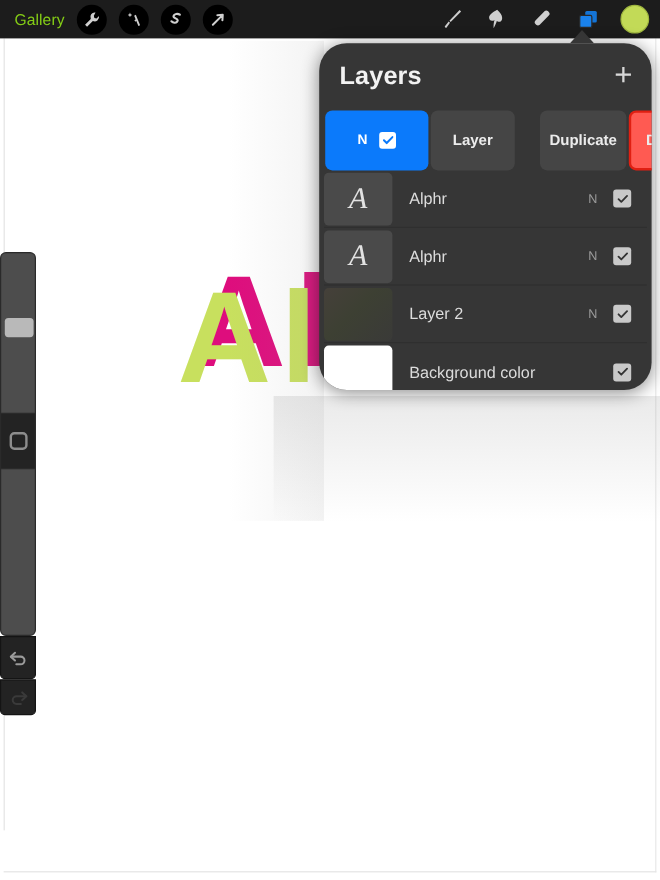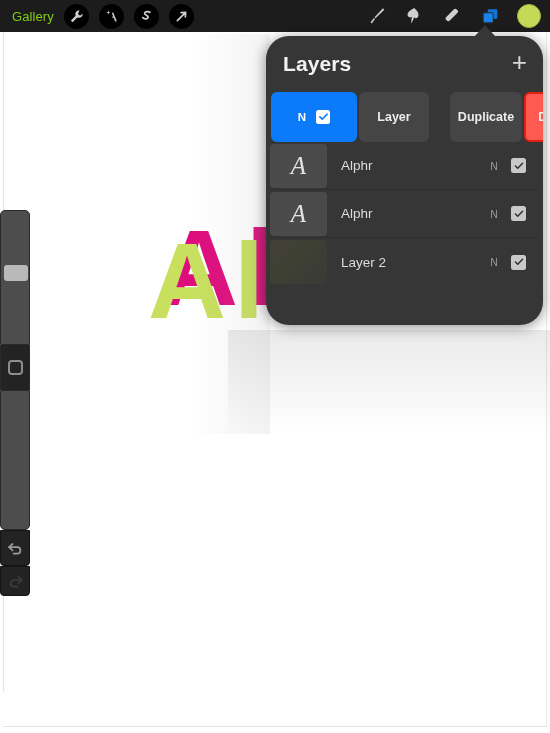--- a/index.html
+++ b/index.html
@@ -425,17 +425,27 @@
         <div class="layer-thumb thumb-art"></div>
         <div class="layer-name">Layer 2</div>
         <div class="layer-blend">N</div>
         <div class="layer-check">
           <svg width="10" height="8" viewBox="0 0 10 9">
             <path d="M1 4.4 L3.6 7 L9 1.4" fill="none" stroke="#333333" stroke-width="1.7" stroke-linecap="round" stroke-linejoin="round"></path>
           </svg>
         </div>
       </div>
 
+      <div class="layer-row">
+        <div class="layer-thumb thumb-white"></div>
+        <div class="layer-name">Background color</div>
+        <div class="layer-blend"></div>
+        <div class="layer-check">
+          <svg width="10" height="8" viewBox="0 0 10 9">
+            <path d="M1 4.4 L3.6 7 L9 1.4" fill="none" stroke="#333333" stroke-width="1.7" stroke-linecap="round" stroke-linejoin="round"></path>
+          </svg>
+        </div>
+      </div>
 
     </div>
   </div>
 
 </div>
 
 </body></html>

